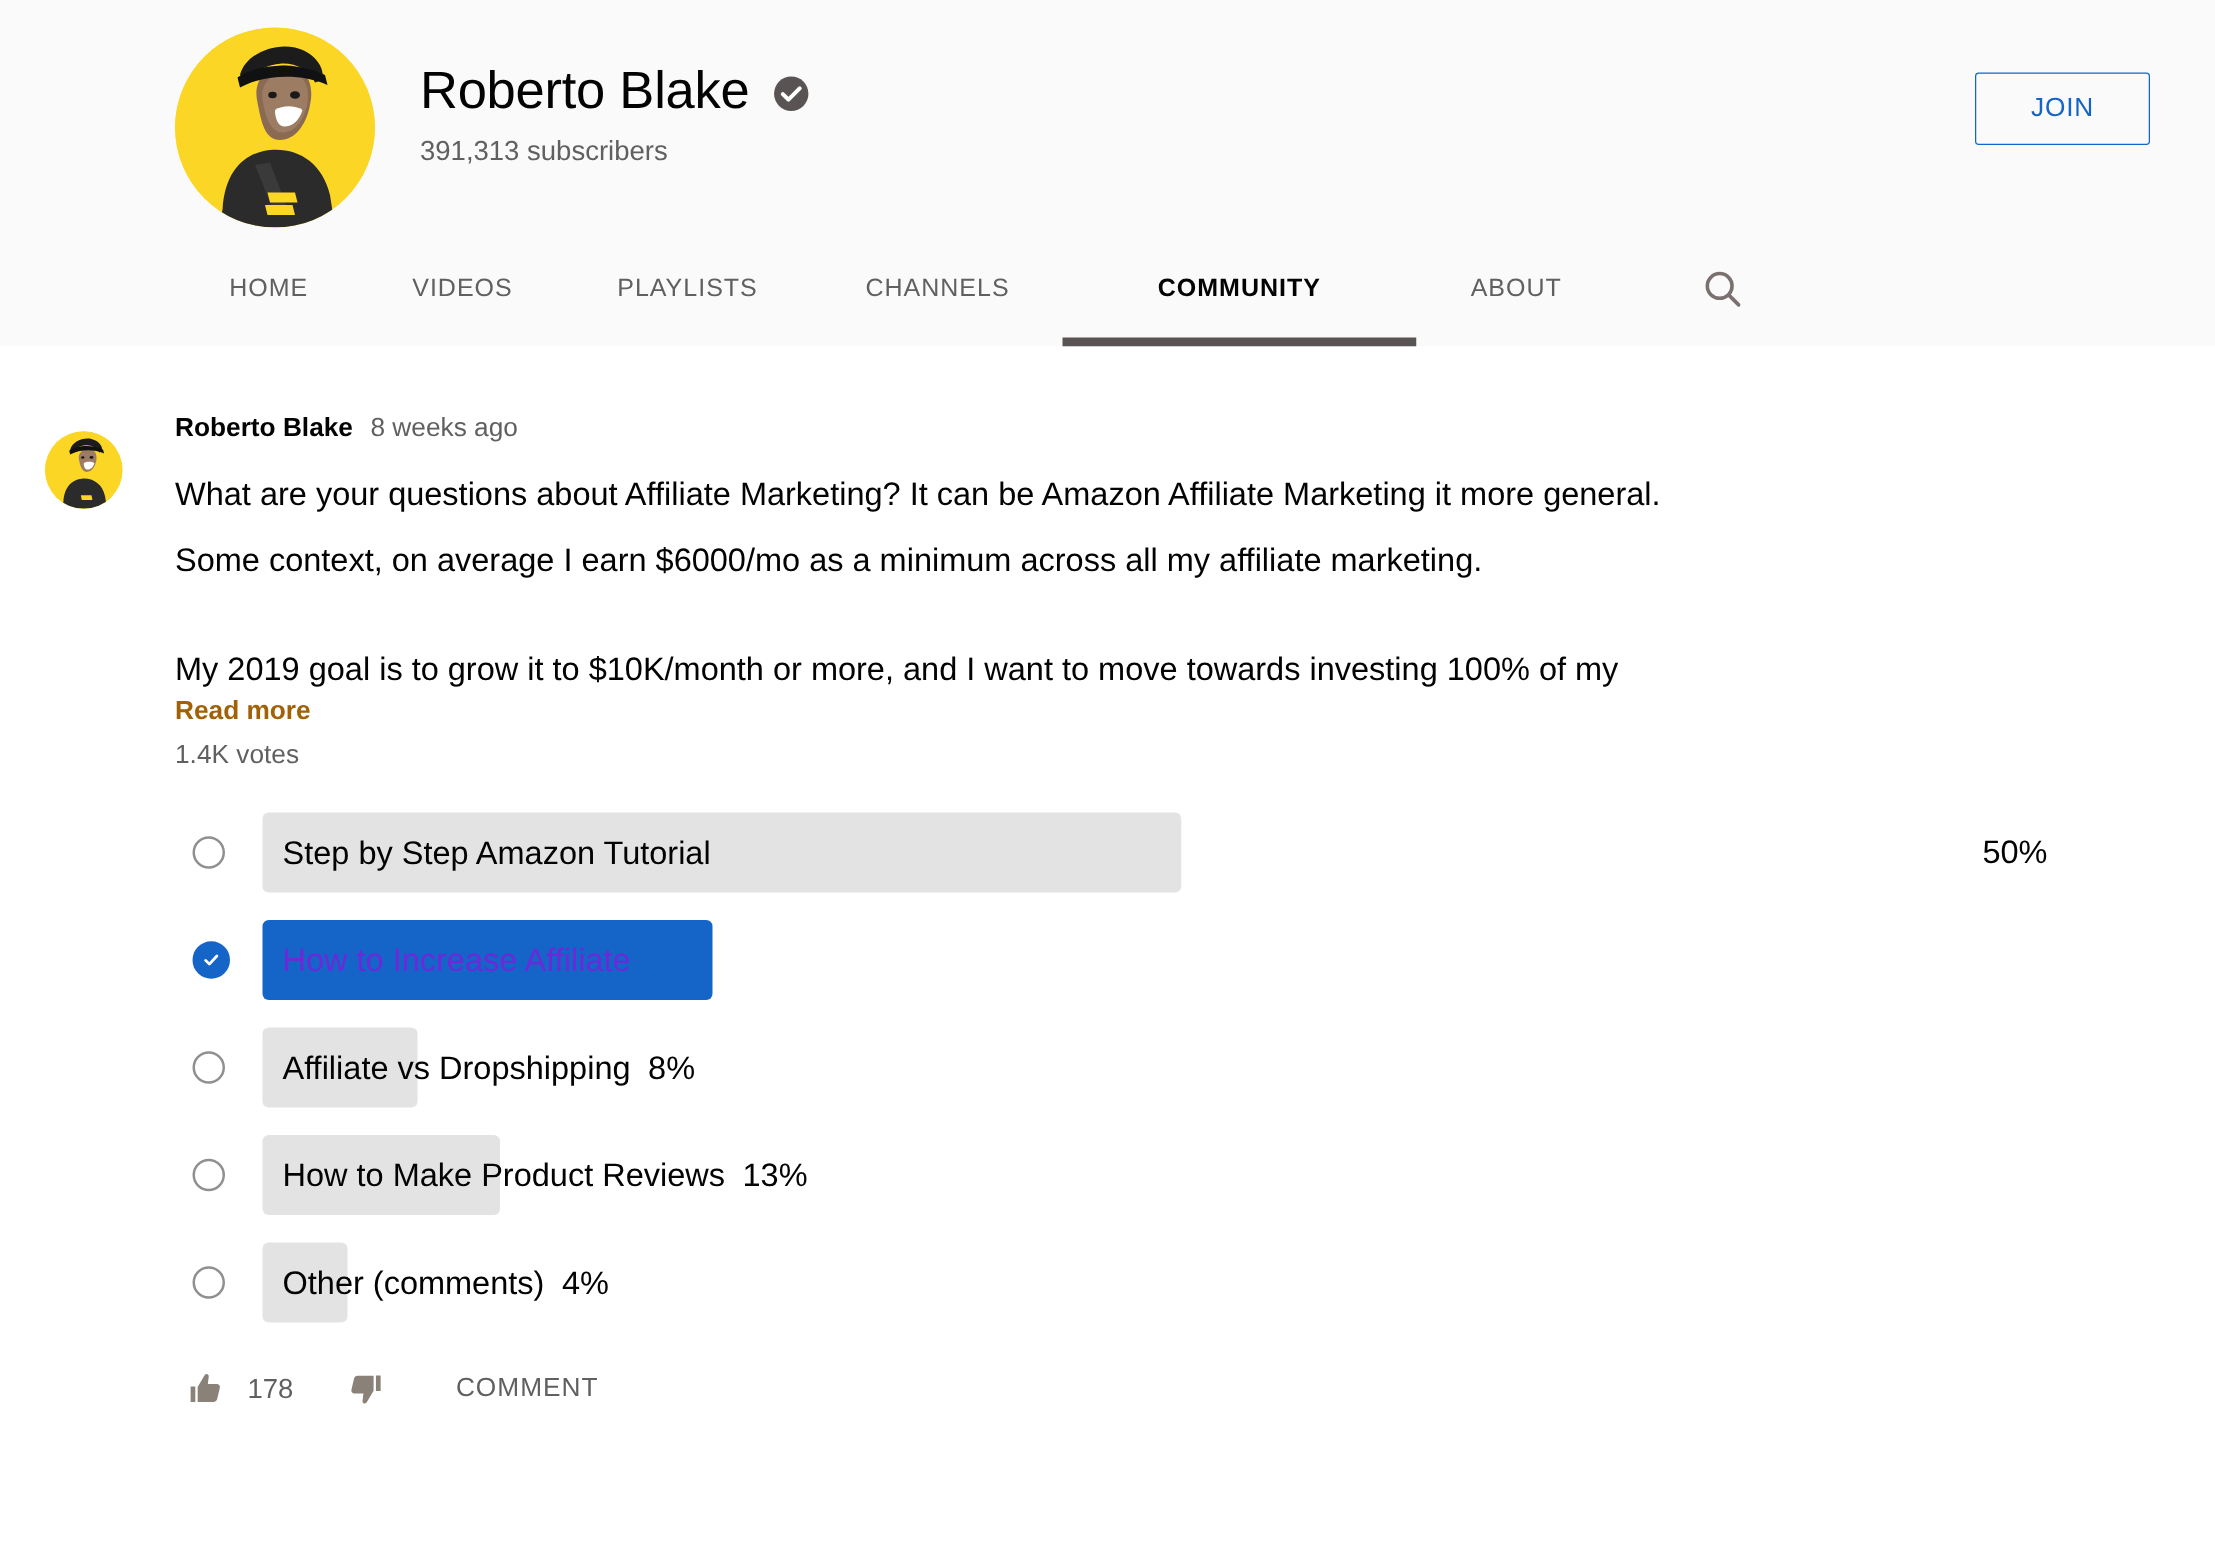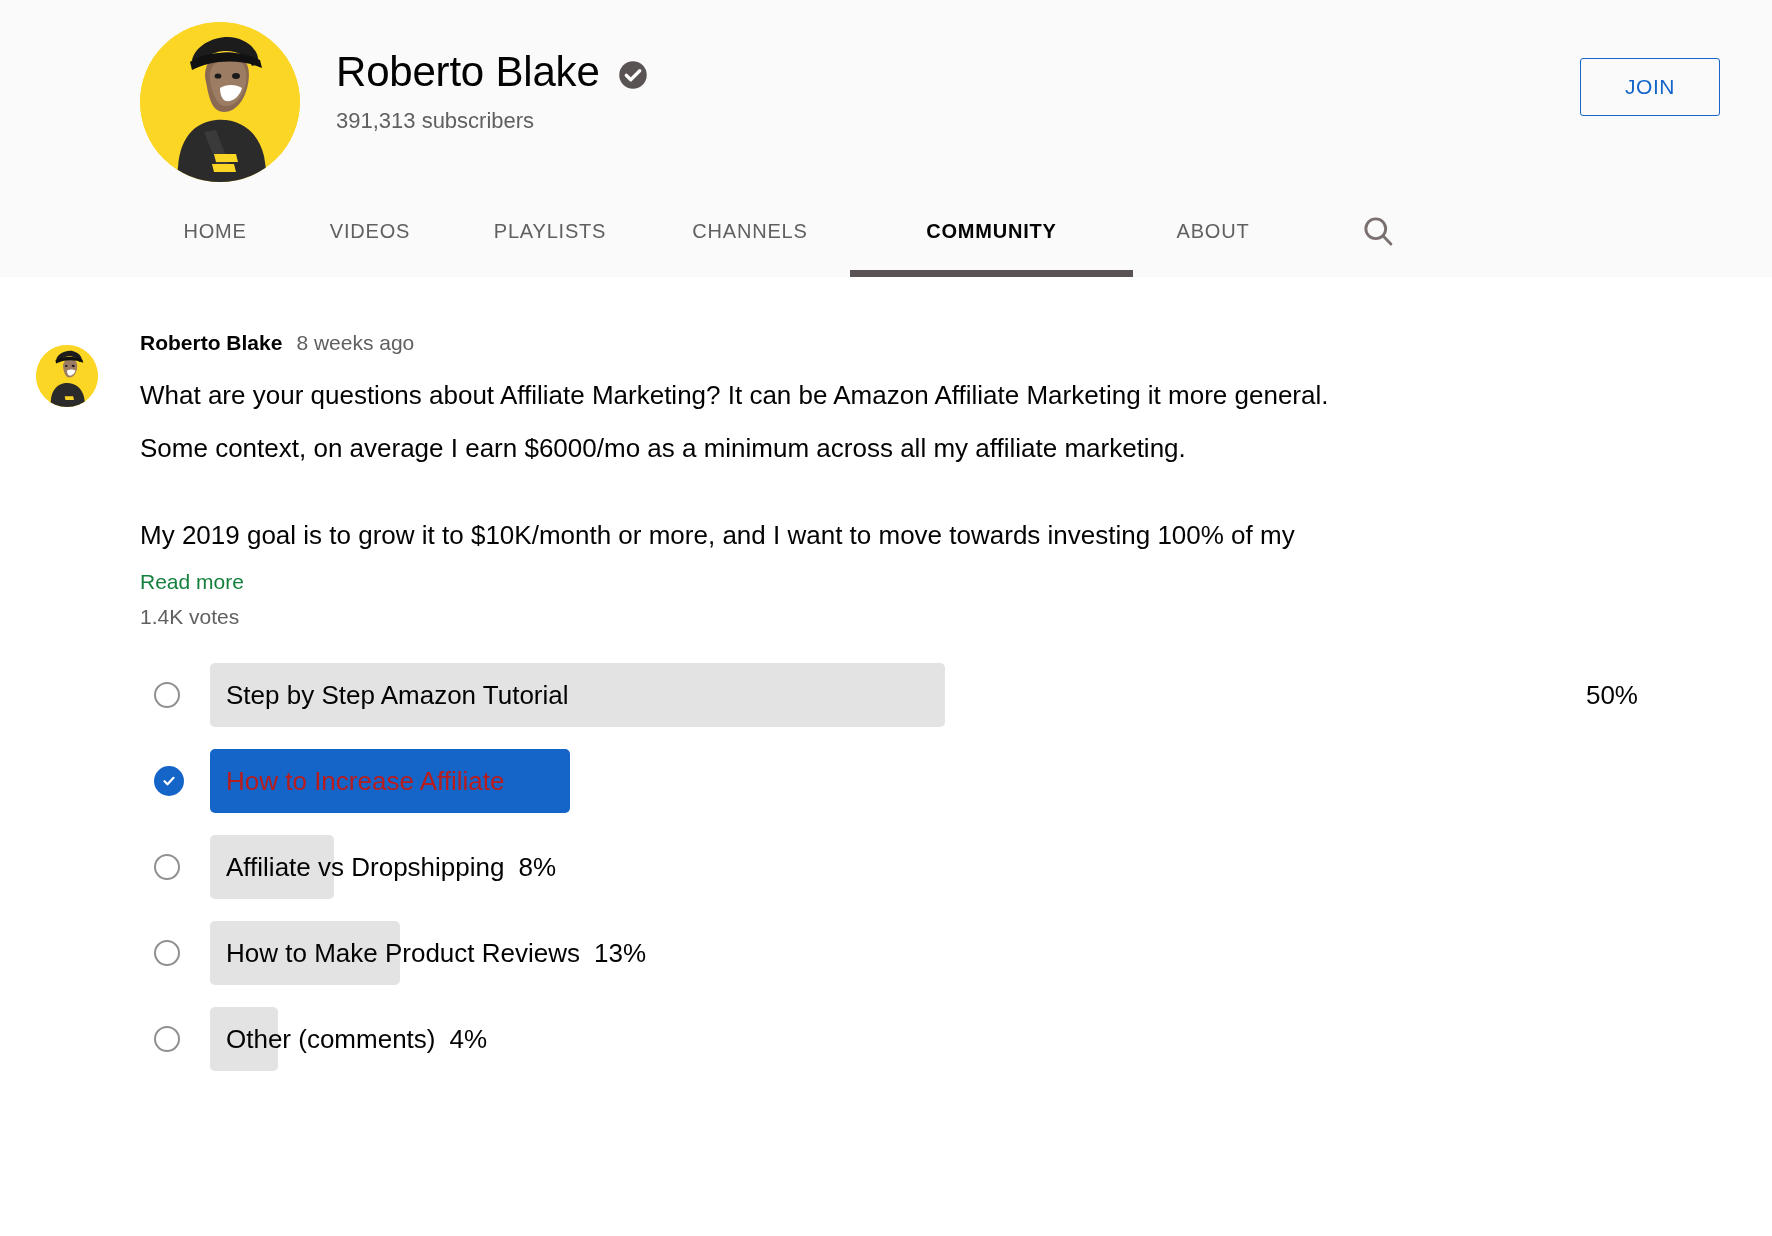--- a/index.html
+++ b/index.html
@@ -204,24 +204,24 @@
   }
 
   .post-text-para2 {
     margin-top: 40px;
     font-size: 26px;
     line-height: 40px;
     color: #030303;
   }
 
   .read-more {
-    margin-top: 15px;
+    margin-top: 2px;
     font-size: 21px;
-    font-weight: 400;
-    color: #15803d;
+    font-weight: 700;
+    color: #a16207;
     cursor: pointer;
   }
 
   .votes {
     margin-top: 11px;
     font-size: 21px;
     color: #606060;
   }
 
   
@@ -283,21 +283,21 @@
   .poll-label {
     position: relative;
     z-index: 2;
     font-size: 26px;
     color: #030303;
     padding-left: 16px;
     white-space: nowrap;
   }
 
   .poll-label.on-fill {
-    color: #b91c1c;
+    color: #6d28d9;
   }
 
   .poll-pct {
     position: relative;
     z-index: 2;
     font-size: 26px;
     color: #030303;
     white-space: nowrap;
   }
 
@@ -493,15 +493,33 @@
         <span class="radio"></span>
         <span class="poll-track">
           <span class="poll-fill" style="width:68px"></span>
           <span class="poll-label">Other (comments)</span>
           <span class="poll-pct outside">4%</span>
         </span>
       </div>
 
     </div>
 
+    <div class="post-actions">
+      <span class="action-like">
+        <svg width="30" height="30" viewBox="0 0 24 24">
+          <path d="M2 10.5 h3 v10 h-3 z" fill="#8a8179"></path>
+          <path d="M6.5 10.8 L11 3.2 C11.9 2 13.8 2.6 13.6 4.2 L13 9 h5.8 c1.3 0 2.2 1.2 1.9 2.4 l-1.7 7.2 c-0.2 1-1.1 1.8-2.2 1.8 H6.5 z" fill="#8a8179"></path>
+        </svg>
+        <span class="like-count">178</span>
+      </span>
+
+      <span class="action-dislike">
+        <svg width="30" height="30" viewBox="0 0 24 24">
+          <path d="M19 3.5 h3 v10 h-3 z" fill="#8a8179"></path>
+          <path d="M17.5 13.2 L13 20.8 C12.1 22 10.2 21.4 10.4 19.8 L11 15 H5.2 c-1.3 0-2.2-1.2-1.9-2.4 l1.7-7.2 c0.2-1 1.1-1.8 2.2-1.8 h10.3 z" fill="#8a8179"></path>
+        </svg>
+      </span>
+
+      <span class="action-comment">COMMENT</span>
+    </div>
 
   </div>
 </div>
 
 </body></html>

